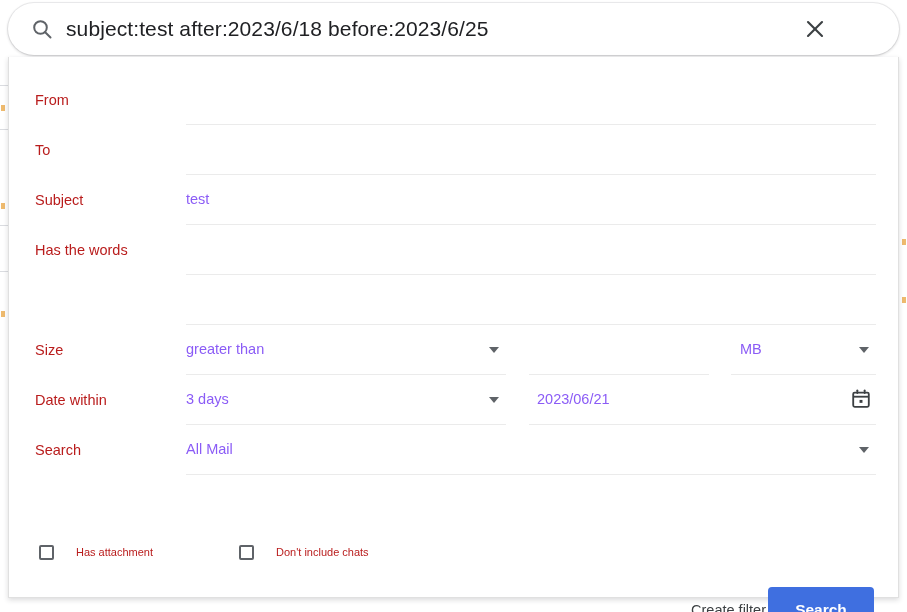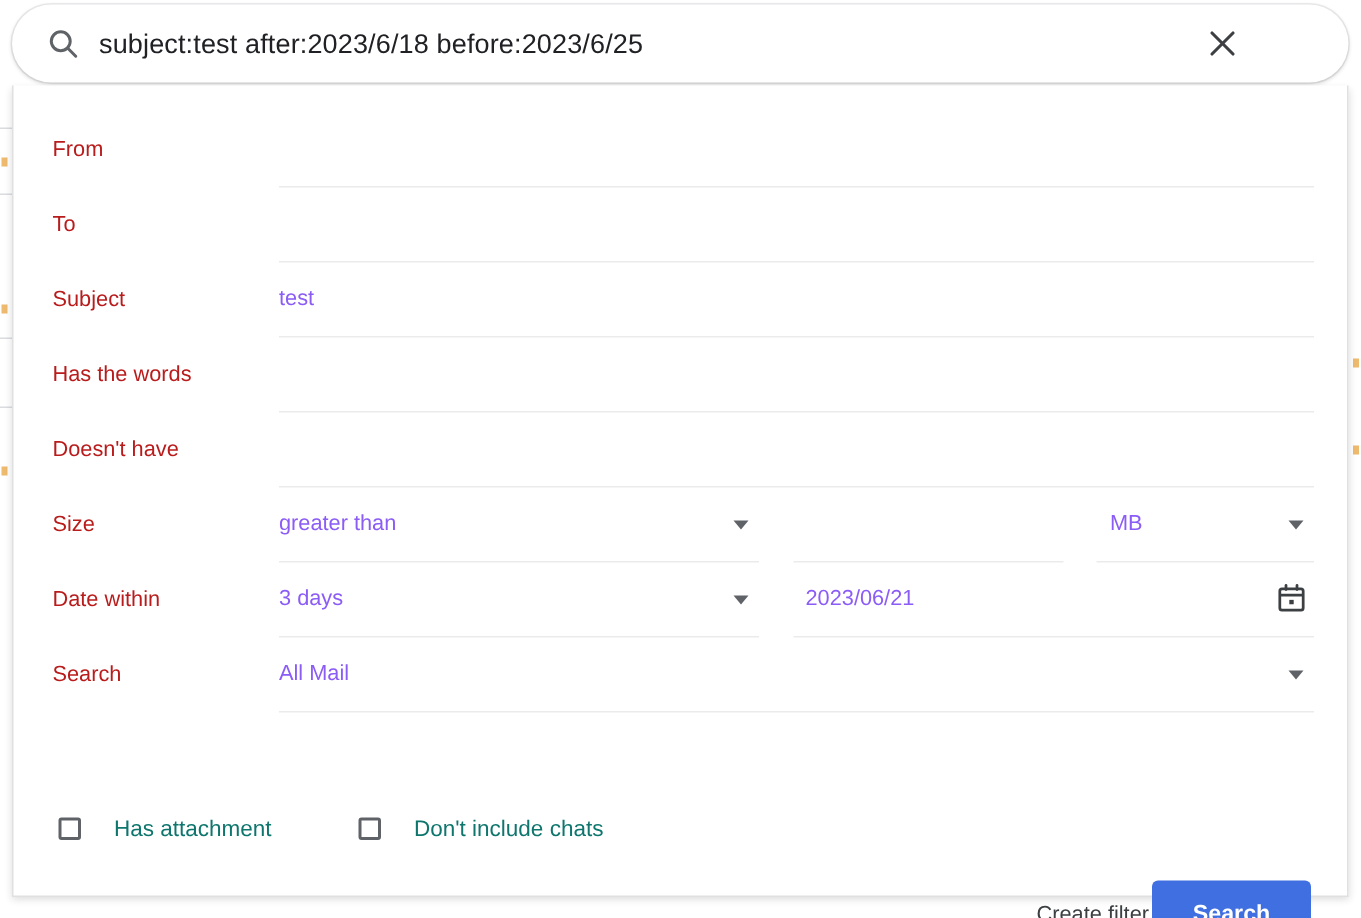--- a/index.html
+++ b/index.html
@@ -63,21 +63,21 @@
     top: 14px;
     width: 24px;
     height: 24px;
   }
   .search-input-text {
     position: absolute;
     left: 58px;
     top: 0;
     height: 52px;
     line-height: 52px;
-    font-size: 18px;
+    font-size: 21px;
     color: #202124;
     letter-spacing: .1px;
     white-space: nowrap;
   }
   .close-icon {
     position: absolute;
     right: 72px;
     top: 14px;
     width: 24px;
     height: 24px;
@@ -170,22 +170,22 @@
   .checkbox {
     width: 15px;
     height: 15px;
     border: 2px solid #5f6368;
     border-radius: 2px;
     box-sizing: border-box;
     background: #fff;
   }
   .check-label {
     margin-left: 22px;
-    font-size: 15px;
-    color: #0f766e;
+    font-size: 11px;
+    color: #b91c1c;
     white-space: nowrap;
   }
 
   
   .btn-create {
     position: absolute;
     right: 124px;
     top: 535px;
     height: 36px;
     line-height: 36px;
@@ -272,21 +272,20 @@
     </div>
 
     <div class="row" style="top:168px;">
       <div class="row-label">Has the words</div>
       <div class="field" style="left:177px; width:690px;">
         <div class="field-value"></div>
       </div>
     </div>
 
     <div class="row" style="top:218px;">
-      <div class="row-label">Doesn't have</div>
       <div class="field" style="left:177px; width:690px;">
         <div class="field-value"></div>
       </div>
     </div>
 
     <div class="row" style="top:268px;">
       <div class="row-label">Size</div>
 
       <div class="field" style="left:177px; width:320px;">
         <div class="field-value">greater than</div>

